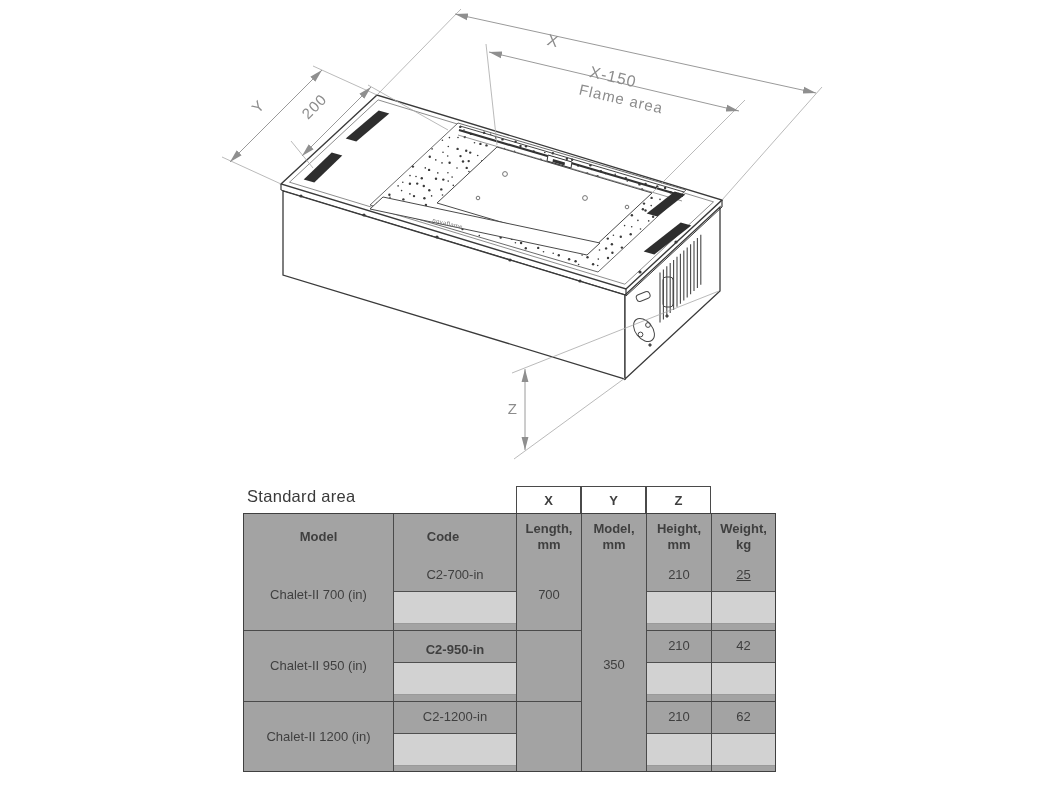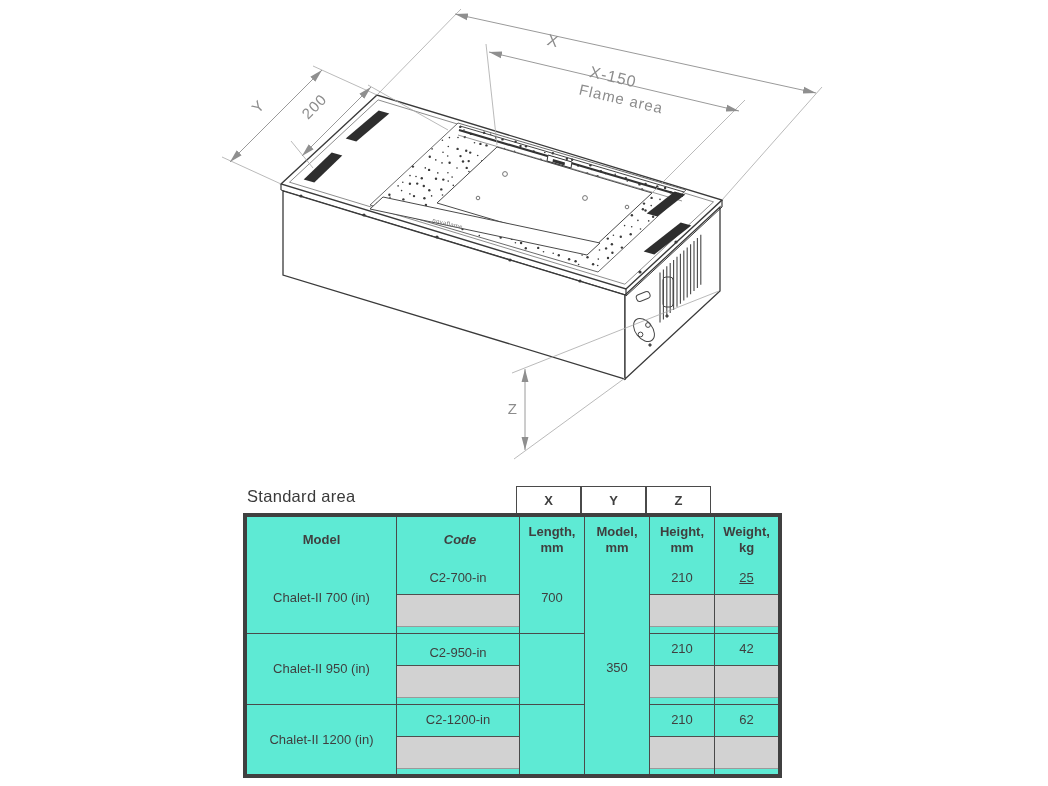--- a/index.html
+++ b/index.html
@@ -9,22 +9,22 @@
   .dimtext{fill:#8c8c8c;font-family:"Liberation Sans",sans-serif;letter-spacing:1px;}
   .brandtext{fill:#6f6f6f;font-family:"Liberation Sans",sans-serif;letter-spacing:.4px;}
 
   
   #tableTitle{position:absolute;left:247px;top:487px;font-size:16.5px;color:#3a3a3a;
               letter-spacing:.3px;}
   #tableWrap{position:absolute;left:243px;top:486px;width:533px;height:286px;}
   .axisbox{position:absolute;top:0;width:65px;height:28px;box-sizing:border-box;
            border:1px solid #4a4a4a;background:#fff;display:flex;align-items:center;
            justify-content:center;font-size:13px;font-weight:700;color:#3f3f3f;}
-  #tbl{position:absolute;left:0;top:27px;width:531px;height:257px;border:4px solid #404040;
-       background:#5eead4;}
+  #tbl{position:absolute;left:0;top:27px;width:531px;height:257px;border:1px solid #404040;
+       background:#a3a3a3;}
   .vl{position:absolute;top:0;bottom:0;width:1px;background:#4a4a4a;}
   .rl{position:absolute;height:1px;background:#4a4a4a;}
   .c{position:absolute;display:flex;flex-direction:column;align-items:center;
      justify-content:center;font-size:13px;color:#3f3f3f;line-height:1.2;text-align:center;}
   .hdr{font-weight:700;}
   .gband{position:absolute;background:#d2d2d2;border-top:1px solid #4f4f4f;
          border-bottom:1px solid #9a9a9a;box-sizing:border-box;}
 </style>
 </head>
 <body>
@@ -357,21 +357,21 @@
 
       <div class="rl" style="top:116px;left:0;width:337px;"></div>
       <div class="rl" style="top:116px;left:402px;width:129px;"></div>
       <div class="rl" style="top:187px;left:0;width:337px;"></div>
       <div class="rl" style="top:187px;left:402px;width:129px;"></div>
 
       <div class="c hdr" style="left:0;top:0;width:149px;height:45px;">
         <span>Model</span>
           <span></span>
       </div>
-      <div class="c hdr" style="left:152px;top:0;width:122px;height:45px;font-style:italic;">
+      <div class="c hdr" style="left:138px;top:0;width:122px;height:45px;">
         <span>Code</span>
           <span></span>
       </div>
       <div class="c hdr" style="left:273px;top:0;width:64px;height:45px;">
         <span>Length,</span>
           <span>mm</span>
       </div>
       <div class="c hdr" style="left:338px;top:0;width:64px;height:45px;">
         <span>Model,</span>
           <span>mm</span>
@@ -390,21 +390,21 @@
       <div class="c" style="left:0;top:45px;width:149px;height:71px;">Chalet-II 700 (in)</div>
       <div class="c" style="left:150px;top:45px;width:122px;height:32px;">C2-700-in</div>
       <div class="gband" style="left:150px;top:77px;width:122px;height:33px;"></div>
       <div class="c" style="left:273px;top:45px;width:64px;height:71px;">700</div>
       <div class="c" style="left:403px;top:45px;width:64px;height:32px;">210</div>
       <div class="gband" style="left:403px;top:77px;width:64px;height:33px;"></div>
       <div class="c" style="left:468px;top:45px;width:63px;height:32px;text-decoration:underline;">25</div>
       <div class="gband" style="left:468px;top:77px;width:63px;height:33px;"></div>
 
       <div class="c" style="left:0;top:116px;width:149px;height:71px;">Chalet-II 950 (in)</div>
-      <div class="c" style="left:150px;top:116px;width:122px;height:40px;">C2-950-in</div>
+      <div class="c" style="left:150px;top:116px;width:122px;height:40px;font-weight:bold;">C2-950-in</div>
       <div class="gband" style="left:150px;top:148px;width:122px;height:33px;"></div>
       <div class="c" style="left:403px;top:116px;width:64px;height:32px;">210</div>
       <div class="gband" style="left:403px;top:148px;width:64px;height:33px;"></div>
       <div class="c" style="left:468px;top:116px;width:63px;height:32px;">42</div>
       <div class="gband" style="left:468px;top:148px;width:63px;height:33px;"></div>
 
       <div class="c" style="left:0;top:187px;width:149px;height:71px;">Chalet-II 1200 (in)</div>
       <div class="c" style="left:150px;top:187px;width:122px;height:32px;">C2-1200-in</div>
       <div class="gband" style="left:150px;top:219px;width:122px;height:33px;"></div>
       <div class="c" style="left:403px;top:187px;width:64px;height:32px;">210</div>

